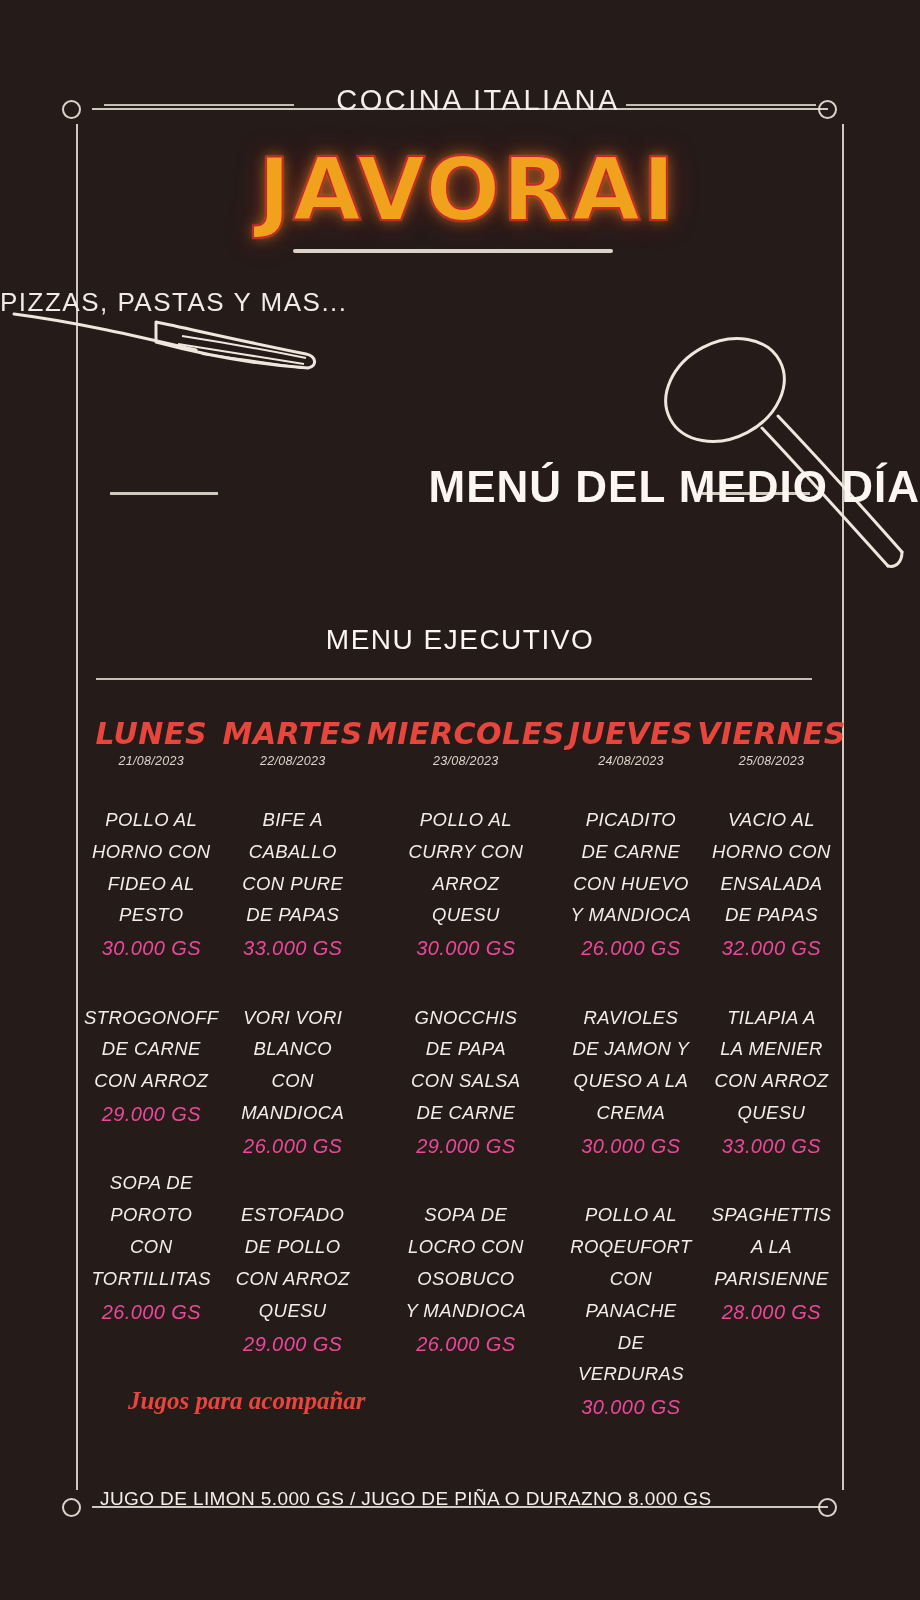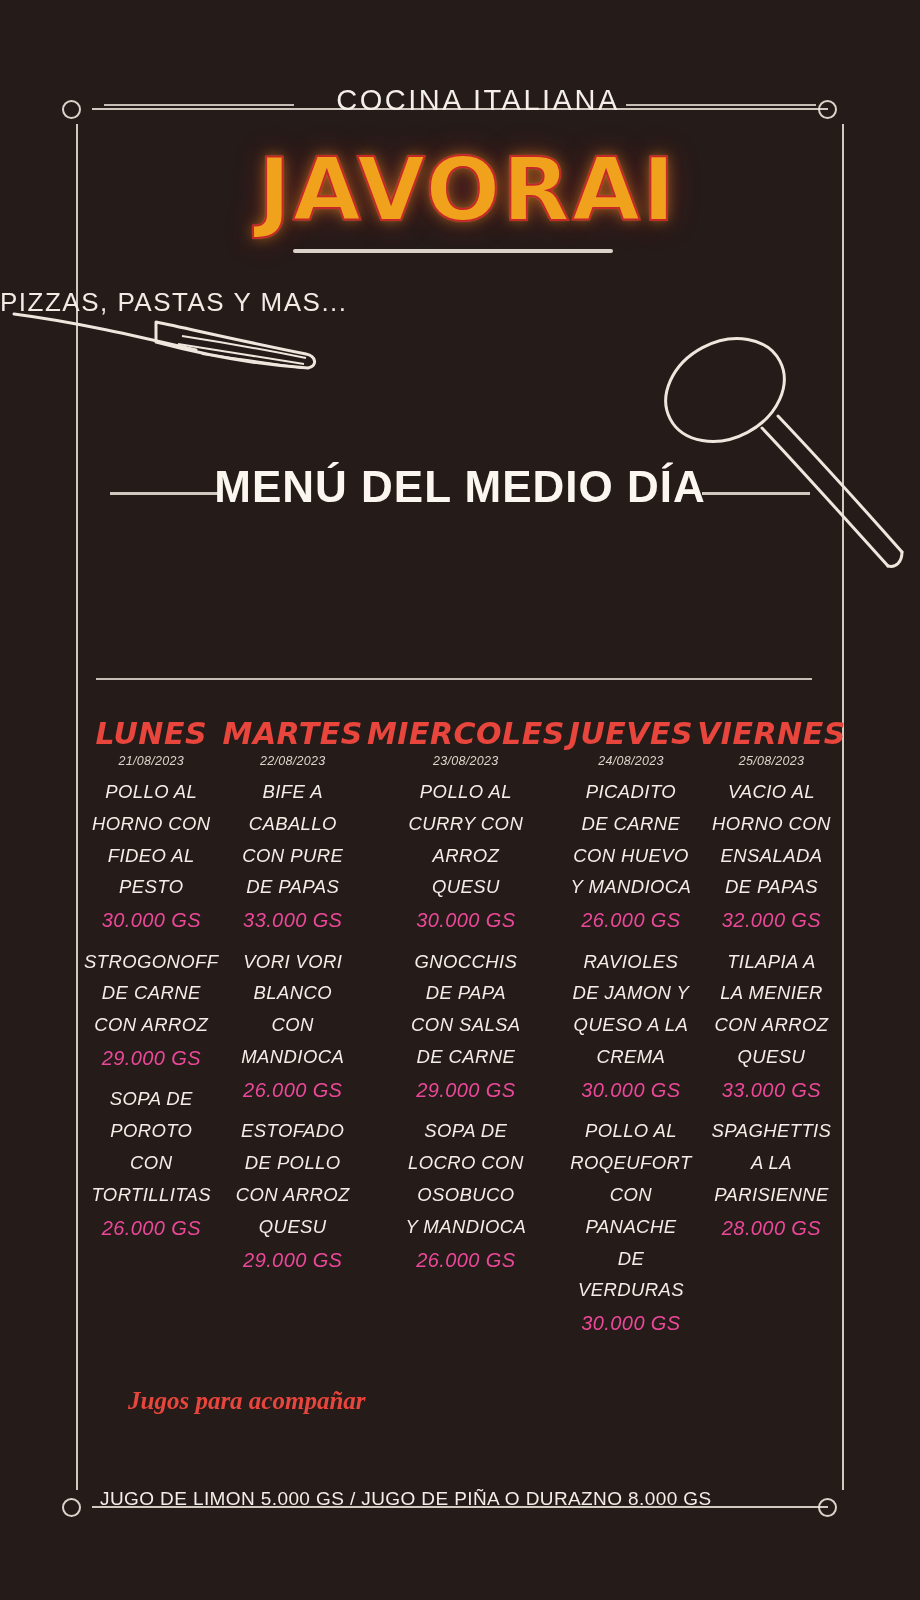--- a/index.html
+++ b/index.html
@@ -96,21 +96,21 @@
     color: #f1ebe4;
   }
 
   
   .fork-svg { position: absolute; left: 6px; top: 292px; }
   .spoon-svg { position: absolute; left: 640px; top: 318px; }
 
   .section-title {
     position: absolute;
     left: 0; right: 0; top: 462px;
-    text-align: center;
+    text-align: right;
     font-size: 44px;
     letter-spacing: 1px;
     font-weight: 700;
     color: #fbf6ef;
   }
   .st-rule-l, .st-rule-r {
     position: absolute;
     top: 492px;
     height: 3px;
     background: #efe7dd;
@@ -153,21 +153,21 @@
     color: #e8453c;
     font-family: "DejaVu Sans", sans-serif;
   }
   .day-date {
     font-size: 12.5px;
     color: #ded5cb;
     margin-top: 3px;
     letter-spacing: .3px;
   }
   .dish {
-    margin-top: 8px;
+    margin-top: 36px;
   }
   .dish-name {
     font-size: 18.5px;
     line-height: 1.72;
     color: #f3eee7;
     letter-spacing: .4px;
     text-transform: uppercase;
   }
   .dish-price {
     font-size: 20px;
@@ -228,20 +228,21 @@
   <svg class="spoon-svg" width="270" height="270" viewBox="0 0 270 270">
     <ellipse cx="85" cy="72" rx="62" ry="48" transform="rotate(-28 85 72)" stroke="#efe7dd" stroke-width="3" fill="none"></ellipse>
     <path d="M122 110 C160 150 200 195 248 248" stroke="#efe7dd" stroke-width="3" fill="none" stroke-linecap="round"></path>
     <path d="M138 98 C176 138 216 182 262 234" stroke="#efe7dd" stroke-width="3" fill="none" stroke-linecap="round"></path>
     <path d="M248 248 C256 250 262 244 262 234" stroke="#efe7dd" stroke-width="3" fill="none" stroke-linecap="round"></path>
   </svg>
 
   <div class="st-rule-l"></div>
   <div class="st-rule-r"></div>
   <div class="section-title">MENÚ DEL MEDIO DÍA</div>
+  <div class="subsection-title">MENU EJECUTIVO</div>
   <div class="divider"></div>
 
   <div class="grid" id="menu-grid">
       <div class="day-col">
         <div class="day-name">LUNES</div>
         <div class="day-date">21/08/2023</div>
         <div class="dish">
           <div class="dish-name">POLLO AL<br>HORNO CON<br>FIDEO AL<br>PESTO</div>
           <div class="dish-price">30.000 GS</div>
         </div>

